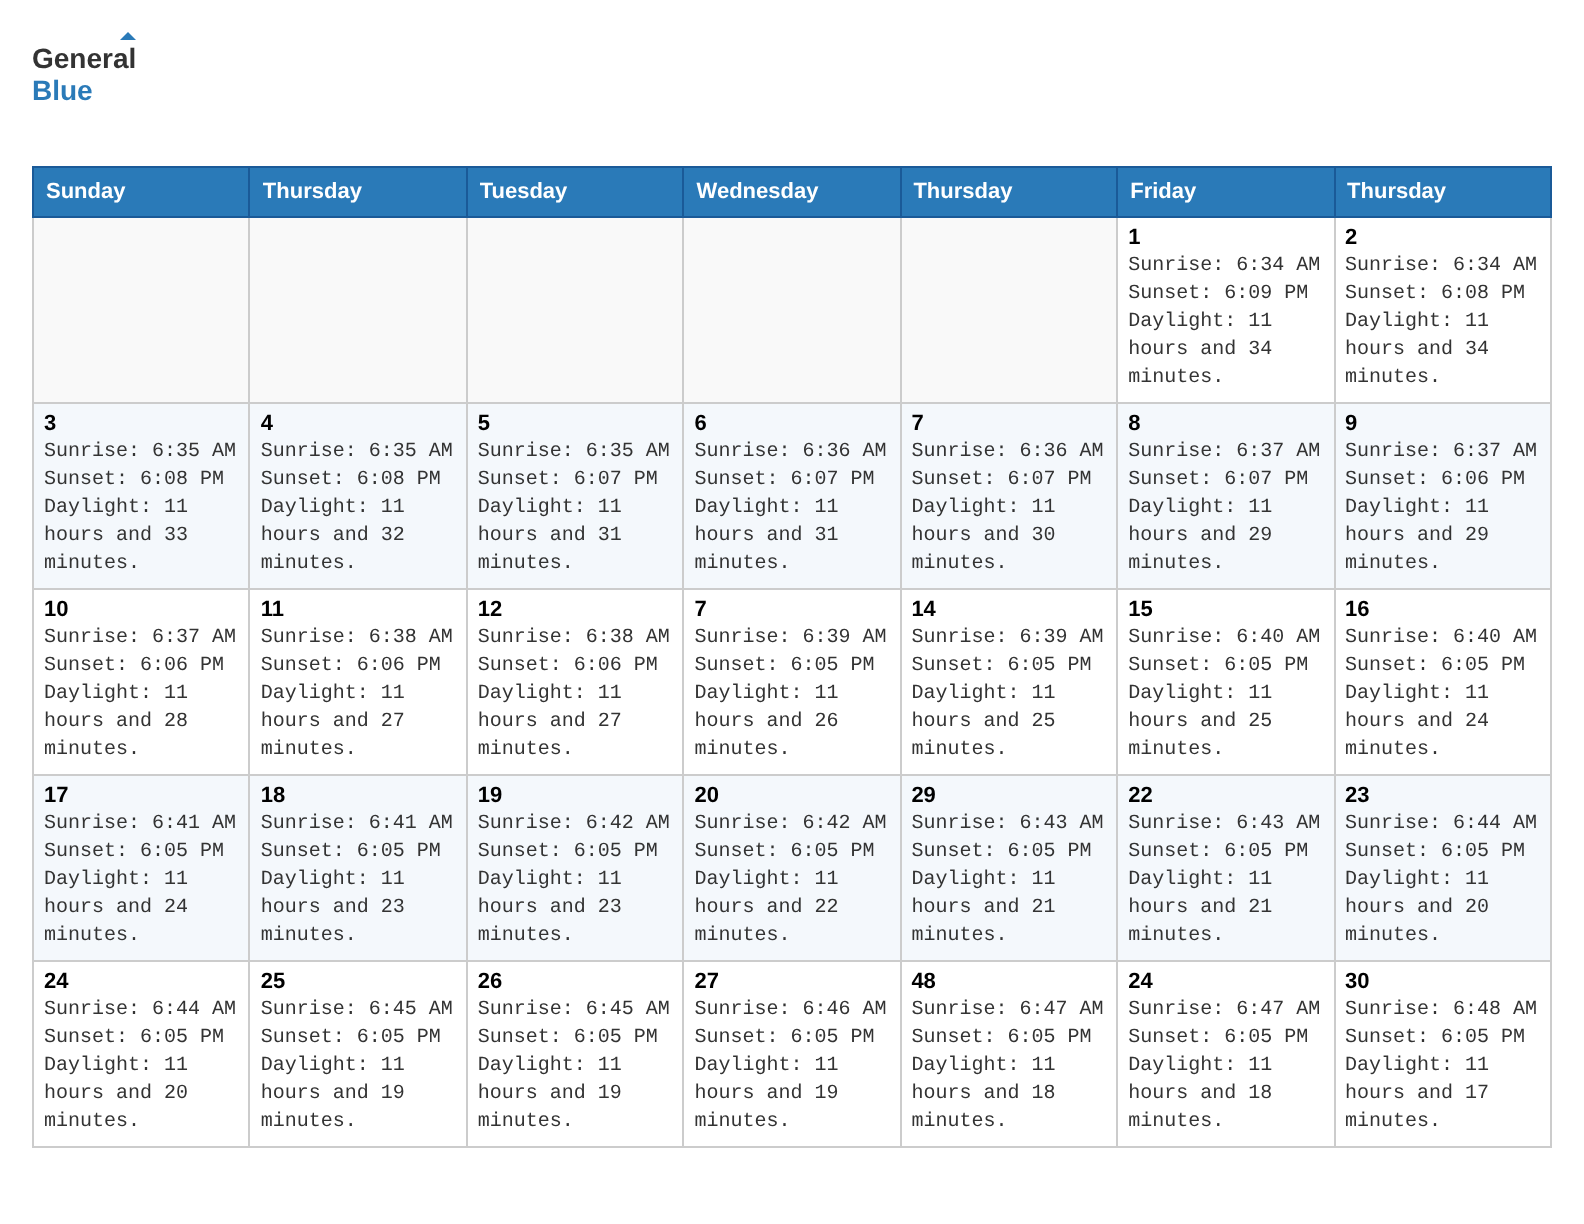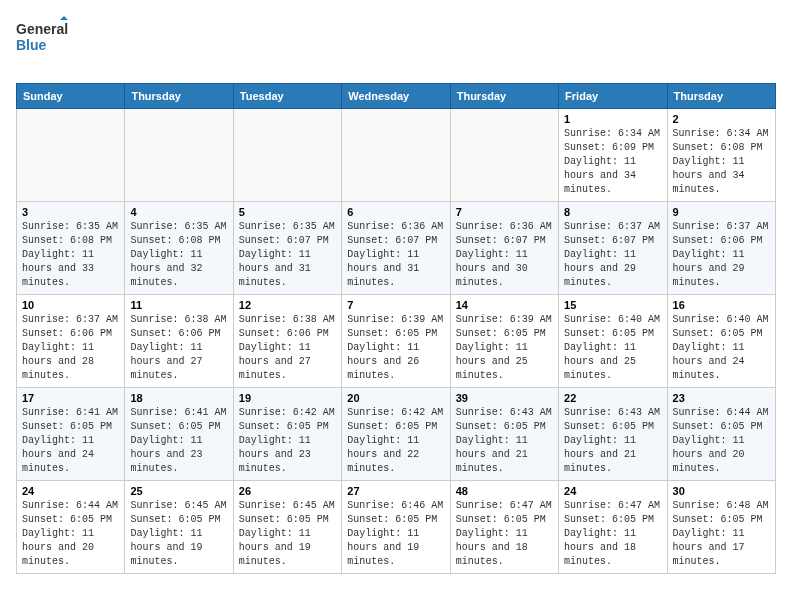--- a/index.html
+++ b/index.html
@@ -229,21 +229,21 @@
 Sunset: 6:05 PM
 Daylight: 11 hours and 23 minutes.</div>
         </td>
         <td>
           <span class="day-num">20</span>
           <div class="day-info" style="white-space: pre-line;">Sunrise: 6:42 AM
 Sunset: 6:05 PM
 Daylight: 11 hours and 22 minutes.</div>
         </td>
         <td>
-          <span class="day-num">39</span>
+          <span class="day-num">29</span>
           <div class="day-info" style="white-space: pre-line;">Sunrise: 6:43 AM
 Sunset: 6:05 PM
 Daylight: 11 hours and 21 minutes.</div>
         </td>
         <td>
           <span class="day-num">22</span>
           <div class="day-info" style="white-space: pre-line;">Sunrise: 6:43 AM
 Sunset: 6:05 PM
 Daylight: 11 hours and 21 minutes.</div>
         </td>

